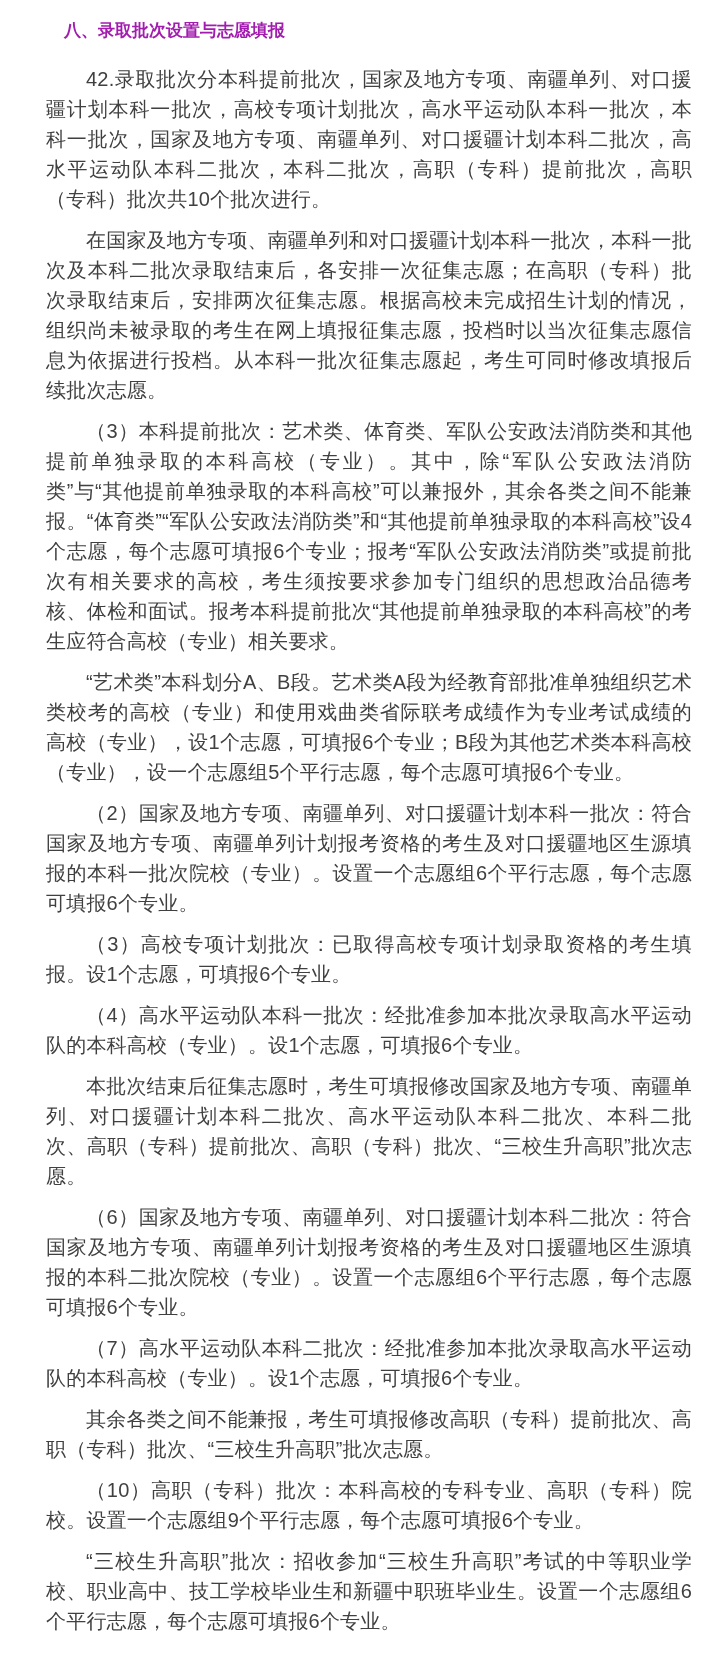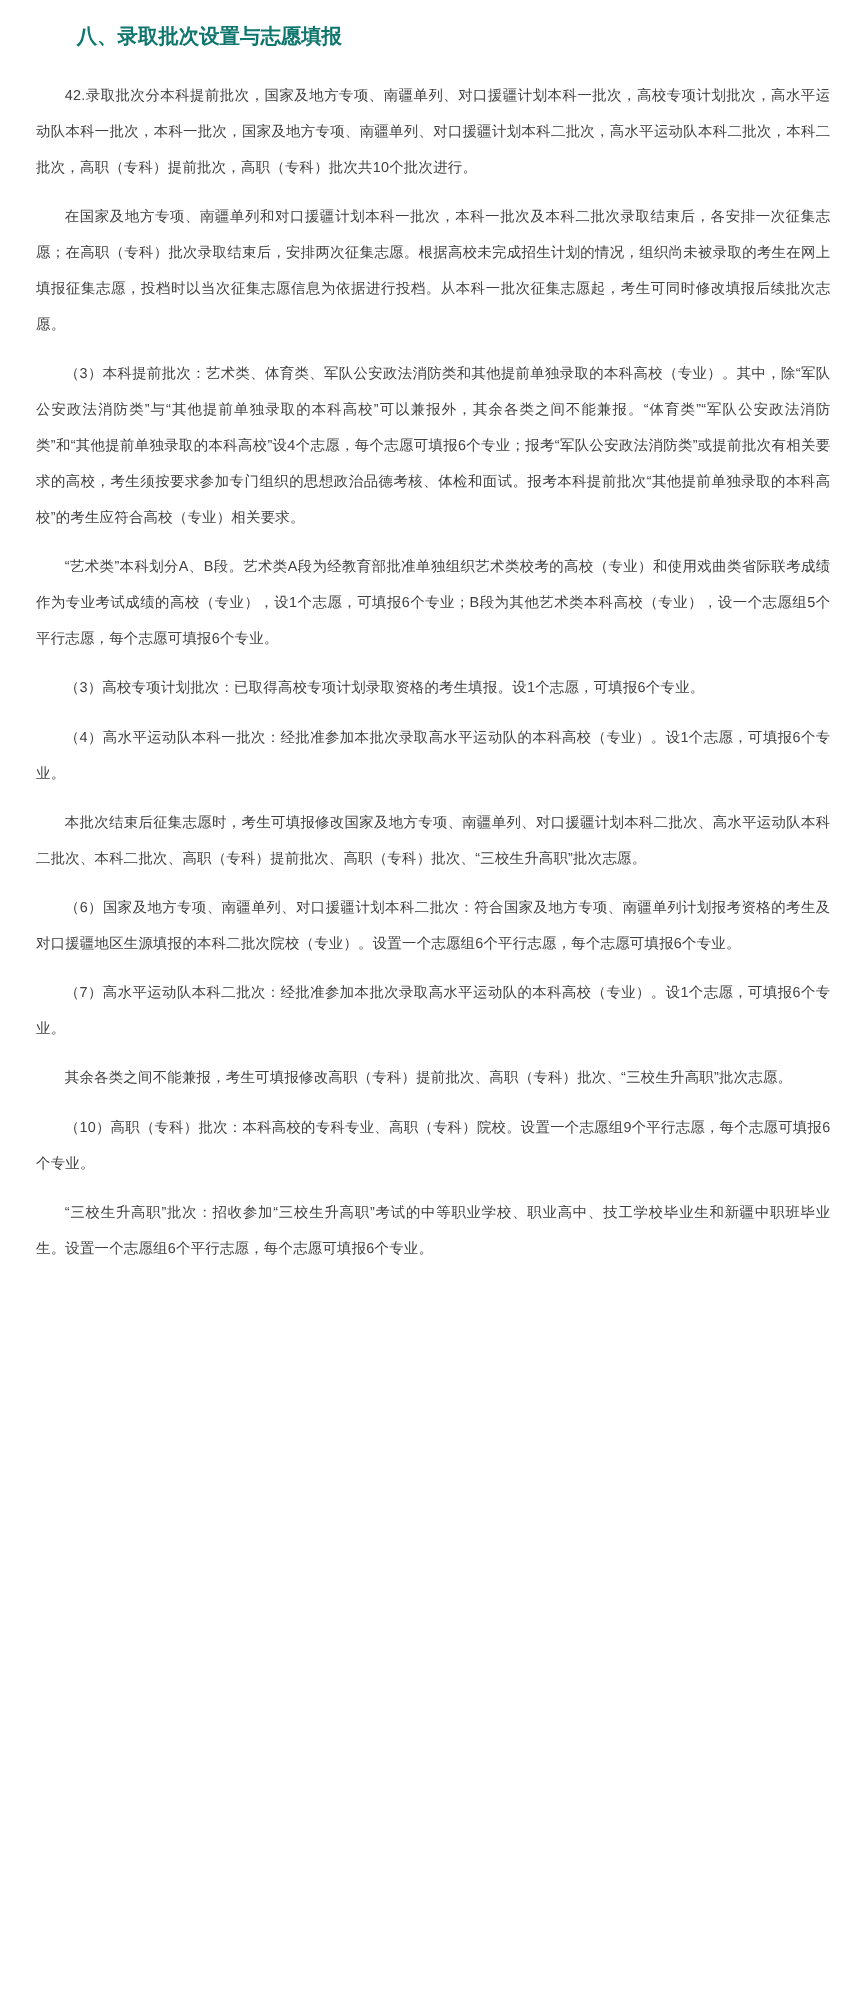--- a/index.html
+++ b/index.html
@@ -15,43 +15,44 @@
     color: #404040;
   }
   .page {
     box-sizing: border-box;
     width: 722px;
     padding: 20px 30px 10px 30px;
   }
   .section-heading {
     font-size: 17px;
     font-weight: bold;
-    color: #0f766e;
+    color: #a21caf;
     line-height: 22px;
     margin: 0 0 22px 0;
     text-indent: 2em;
   }
   .para {
-    font-size: 12px;
+    font-size: 20px;
     line-height: 30px;
-    margin: 0 0 11px 0;
+    margin: 0 0 11px 16px;
     text-indent: 2em;
     text-align: justify;
     letter-spacing: 0.2px;
   }
 </style>
 </head>
 <body>
 
 <div class="page">
   <h2 class="section-heading">八、录取批次设置与志愿填报</h2>
   <p class="para">42.录取批次分本科提前批次，国家及地方专项、南疆单列、对口援疆计划本科一批次，高校专项计划批次，高水平运动队本科一批次，本科一批次，国家及地方专项、南疆单列、对口援疆计划本科二批次，高水平运动队本科二批次，本科二批次，高职（专科）提前批次，高职（专科）批次共10个批次进行。</p>
   <p class="para">在国家及地方专项、南疆单列和对口援疆计划本科一批次，本科一批次及本科二批次录取结束后，各安排一次征集志愿；在高职（专科）批次录取结束后，安排两次征集志愿。根据高校未完成招生计划的情况，组织尚未被录取的考生在网上填报征集志愿，投档时以当次征集志愿信息为依据进行投档。从本科一批次征集志愿起，考生可同时修改填报后续批次志愿。</p>
   <p class="para">（3）本科提前批次：艺术类、体育类、军队公安政法消防类和其他提前单独录取的本科高校（专业）。其中，除“军队公安政法消防类”与“其他提前单独录取的本科高校”可以兼报外，其余各类之间不能兼报。“体育类”“军队公安政法消防类”和“其他提前单独录取的本科高校”设4个志愿，每个志愿可填报6个专业；报考“军队公安政法消防类”或提前批次有相关要求的高校，考生须按要求参加专门组织的思想政治品德考核、体检和面试。报考本科提前批次“其他提前单独录取的本科高校”的考生应符合高校（专业）相关要求。</p>
   <p class="para">“艺术类”本科划分A、B段。艺术类A段为经教育部批准单独组织艺术类校考的高校（专业）和使用戏曲类省际联考成绩作为专业考试成绩的高校（专业），设1个志愿，可填报6个专业；B段为其他艺术类本科高校（专业），设一个志愿组5个平行志愿，每个志愿可填报6个专业。</p>
+  <p class="para">（2）国家及地方专项、南疆单列、对口援疆计划本科一批次：符合国家及地方专项、南疆单列计划报考资格的考生及对口援疆地区生源填报的本科一批次院校（专业）。设置一个志愿组6个平行志愿，每个志愿可填报6个专业。</p>
   <p class="para">（3）高校专项计划批次：已取得高校专项计划录取资格的考生填报。设1个志愿，可填报6个专业。</p>
   <p class="para">（4）高水平运动队本科一批次：经批准参加本批次录取高水平运动队的本科高校（专业）。设1个志愿，可填报6个专业。</p>
   <p class="para">本批次结束后征集志愿时，考生可填报修改国家及地方专项、南疆单列、对口援疆计划本科二批次、高水平运动队本科二批次、本科二批次、高职（专科）提前批次、高职（专科）批次、“三校生升高职”批次志愿。</p>
   <p class="para">（6）国家及地方专项、南疆单列、对口援疆计划本科二批次：符合国家及地方专项、南疆单列计划报考资格的考生及对口援疆地区生源填报的本科二批次院校（专业）。设置一个志愿组6个平行志愿，每个志愿可填报6个专业。</p>
   <p class="para">（7）高水平运动队本科二批次：经批准参加本批次录取高水平运动队的本科高校（专业）。设1个志愿，可填报6个专业。</p>
   <p class="para">其余各类之间不能兼报，考生可填报修改高职（专科）提前批次、高职（专科）批次、“三校生升高职”批次志愿。</p>
   <p class="para">（10）高职（专科）批次：本科高校的专科专业、高职（专科）院校。设置一个志愿组9个平行志愿，每个志愿可填报6个专业。</p>
   <p class="para">“三校生升高职”批次：招收参加“三校生升高职”考试的中等职业学校、职业高中、技工学校毕业生和新疆中职班毕业生。设置一个志愿组6个平行志愿，每个志愿可填报6个专业。</p>
 </div>
 

